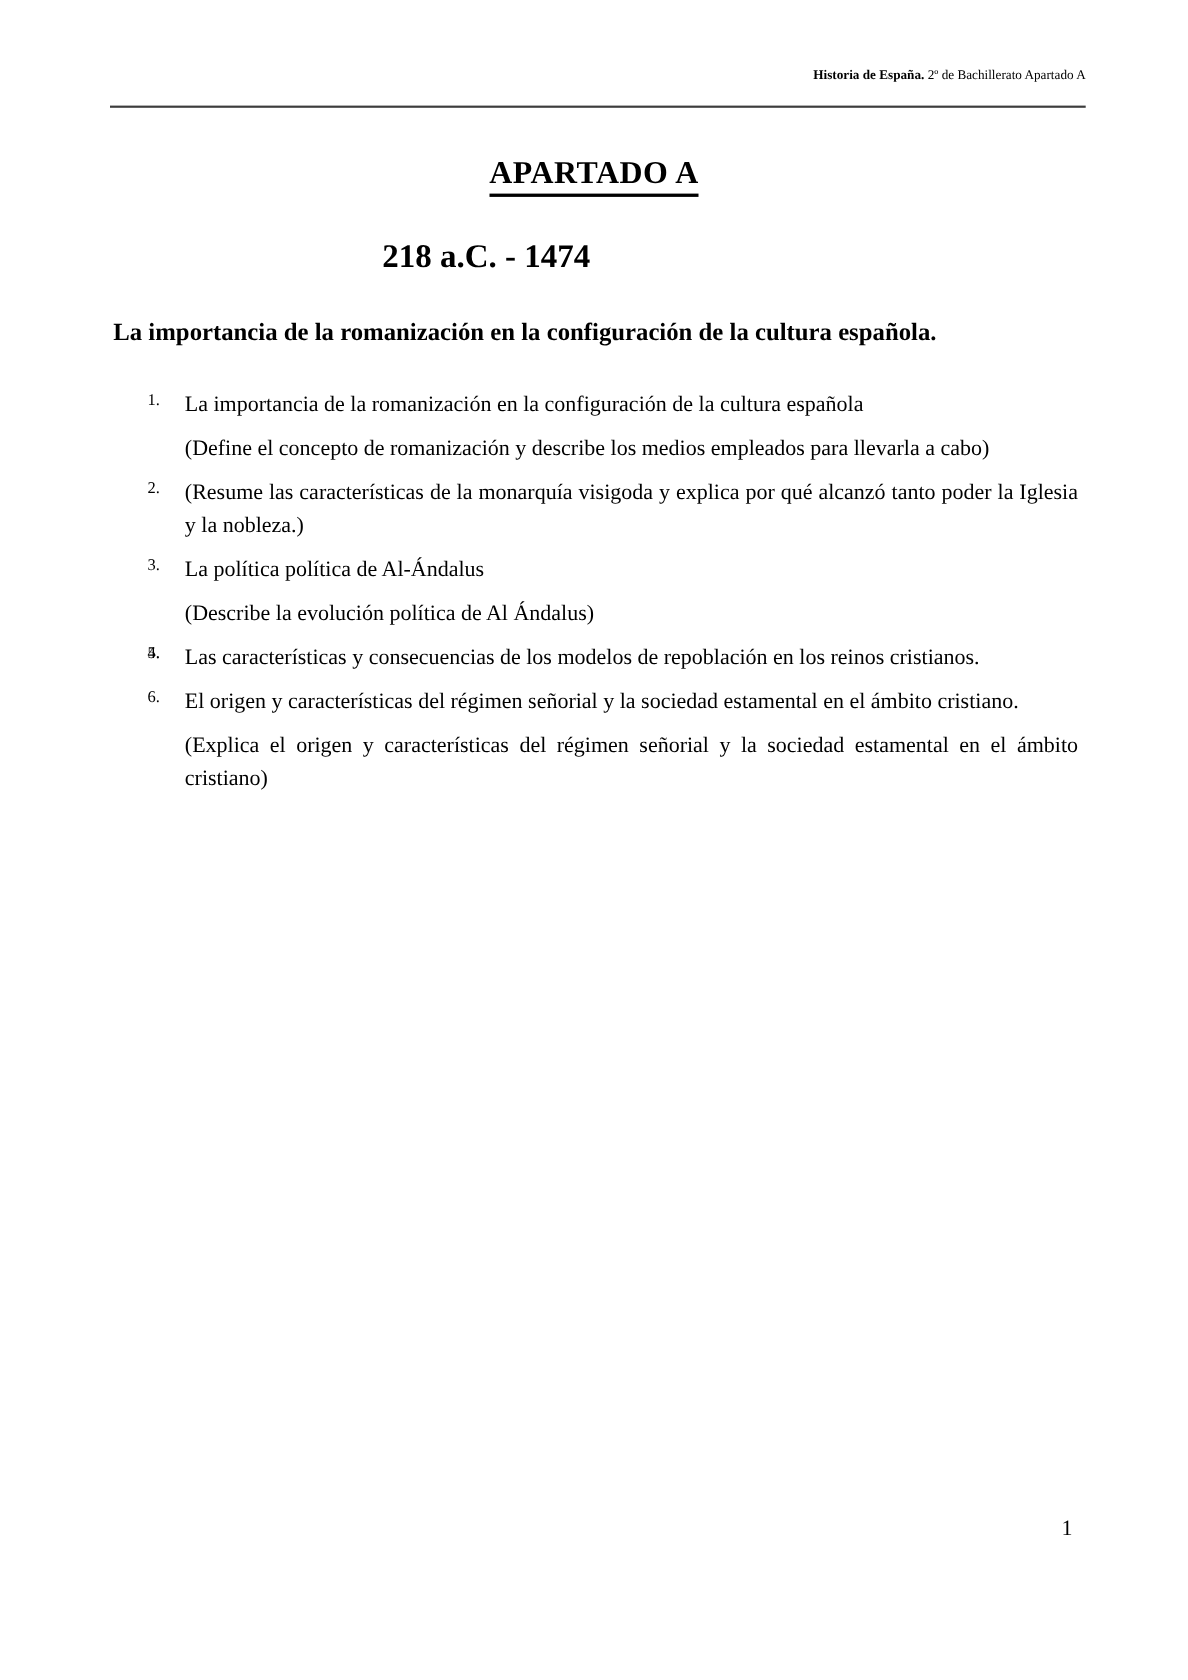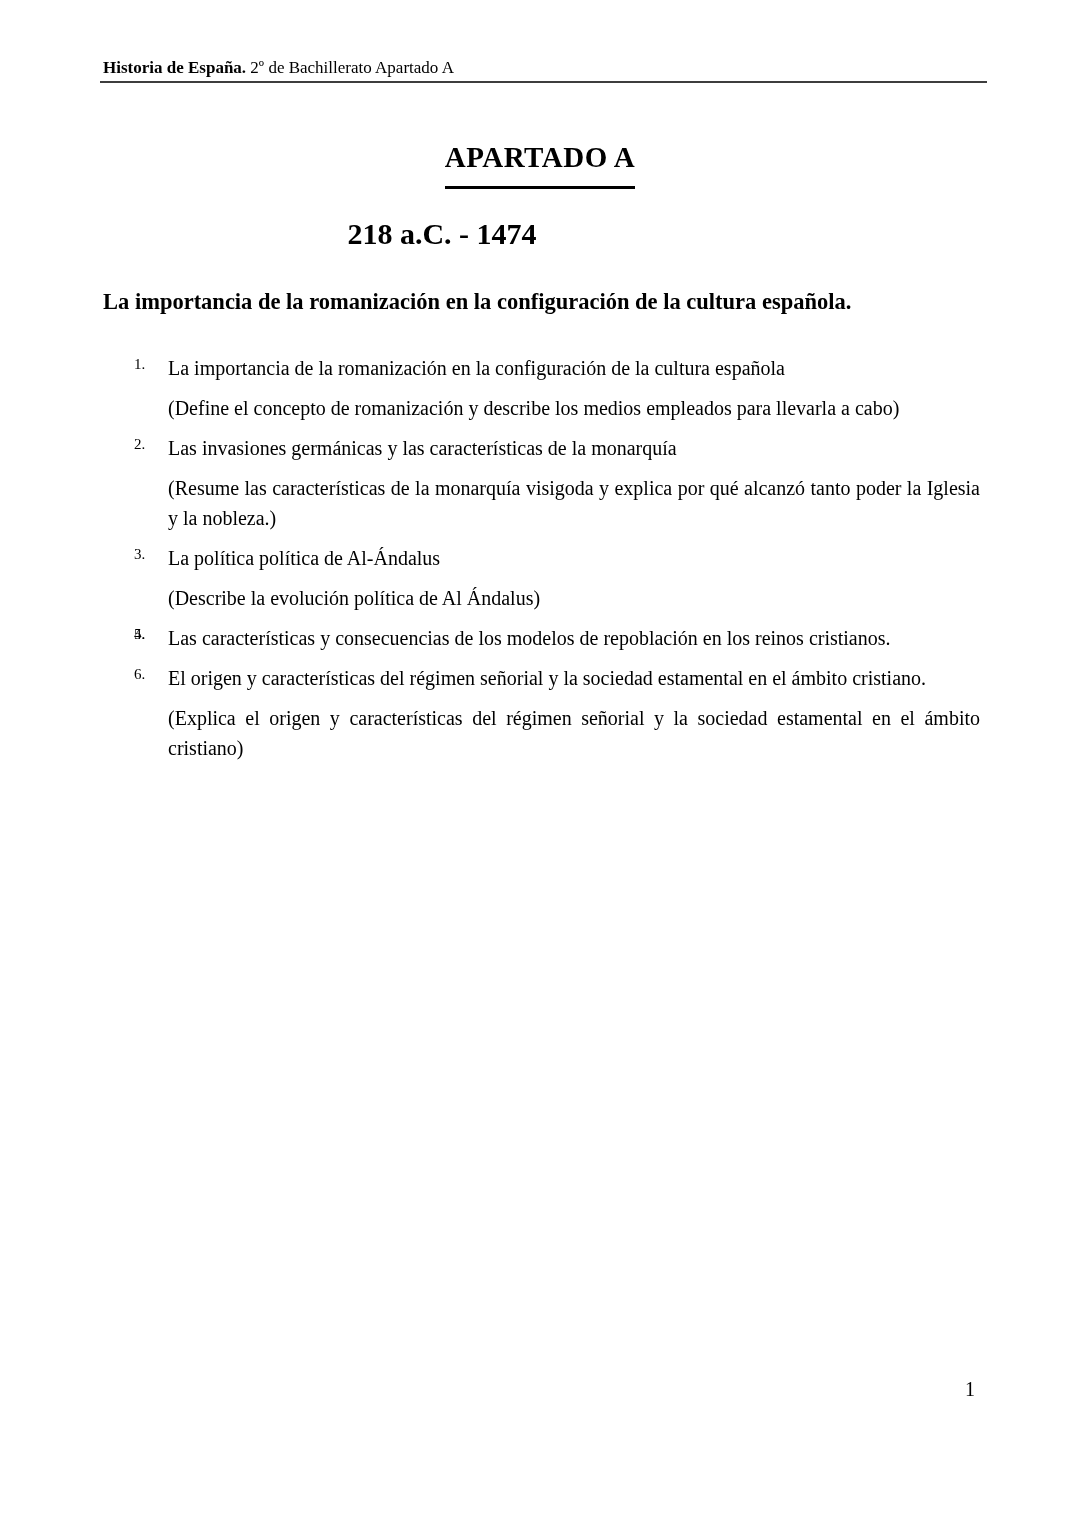--- a/index.html
+++ b/index.html
@@ -9,35 +9,36 @@
     color: #000000;
     font-family: "Liberation Serif", "DejaVu Serif", serif;
     position: relative;
     overflow: hidden;
   }
   .page { position: absolute; inset: 0; background: #ffffff; }
 
   .header {
     position: absolute; left: 100px; top: 58px; width: 884px;
     border-bottom: 2px solid #3d3d3d;
-    padding: 0 0 3px 3px;
-    font-size: 17px; line-height: 20px;
+    padding: 0 0 18px 3px;
+    font-size: 12px; line-height: 20px;
     white-space: pre;
+    text-align: right;
   }
   .header .hb { font-weight: bold; }
 
   .main-title-wrap {
     position: absolute; top: 141px; left: 0; width: 1080px;
     text-align: center;
   }
   .main-title {
     display: inline-block;
     font-size: 29px; font-weight: bold;
     border-bottom: 3px solid #000;
-    padding-bottom: 12px;
+    padding-bottom: 2px;
     letter-spacing: 0.5px;
   }
 
   .subtitle {
     position: absolute; top: 217px; left: 0; width: 884px;
     text-align: center;
     font-size: 30px; font-weight: bold;
   }
 
   .section-heading {
@@ -82,21 +83,20 @@
   <div class="list">
 
     <div class="item">
       <span class="num">1.</span>
       <p>La importancia de la romanización en la configuración de la cultura española</p>
       <p>(Define el concepto de romanización y describe los medios empleados para llevarla a cabo)</p>
     </div>
 
     <div class="item">
       <span class="num">2.</span>
-      <p>Las invasiones germánicas y las características de la monarquía</p>
       <p>(Resume las características de la monarquía visigoda y explica por qué alcanzó tanto poder la Iglesia y la nobleza.)</p>
     </div>
 
     <div class="item">
       <span class="num">3.</span>
       <p>La política política de Al-Ándalus</p>
       <p>(Describe la evolución política de Al Ándalus)</p>
     </div>
 
     <div class="item">

